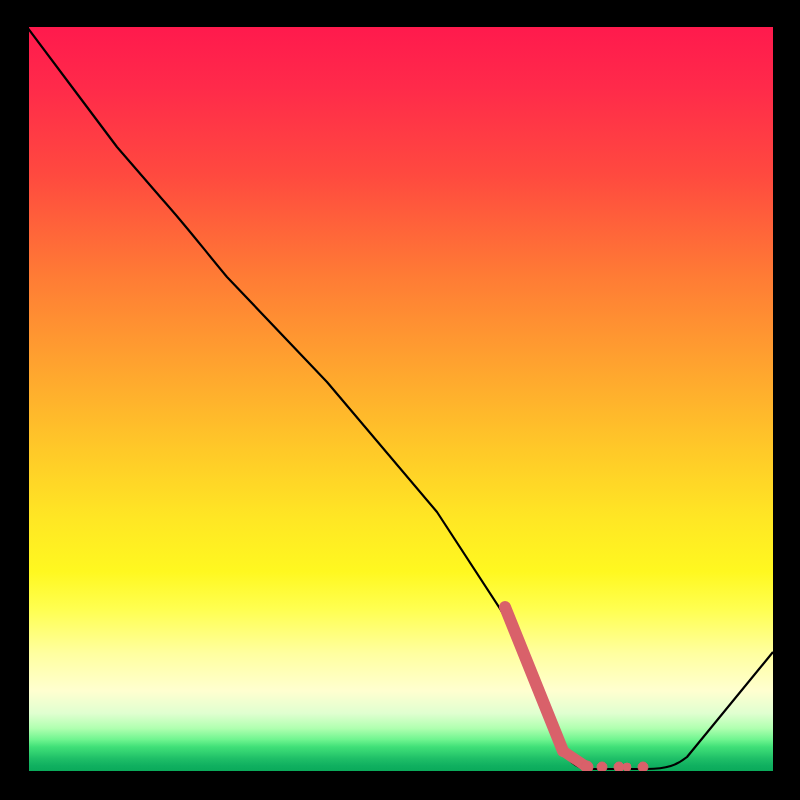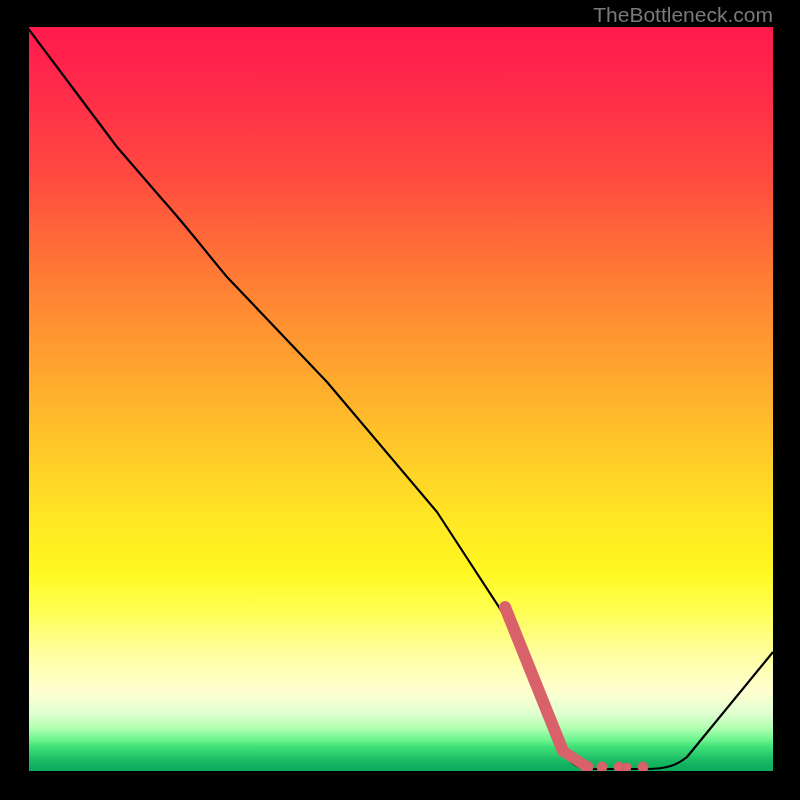--- a/index.html
+++ b/index.html
@@ -113,14 +113,13 @@
         <circle cx="575" cy="740" r="5"></circle>
         <circle cx="592" cy="740" r="5"></circle>
         <circle cx="600" cy="740" r="4"></circle>
         <circle cx="616" cy="740" r="5"></circle>
       </g>
     </svg>
   </div>
 
   <div class="axis-frame"></div>
 
-  <div class="watermark">TheBottleneck.com</div>
 </div>
 
 </body></html>

